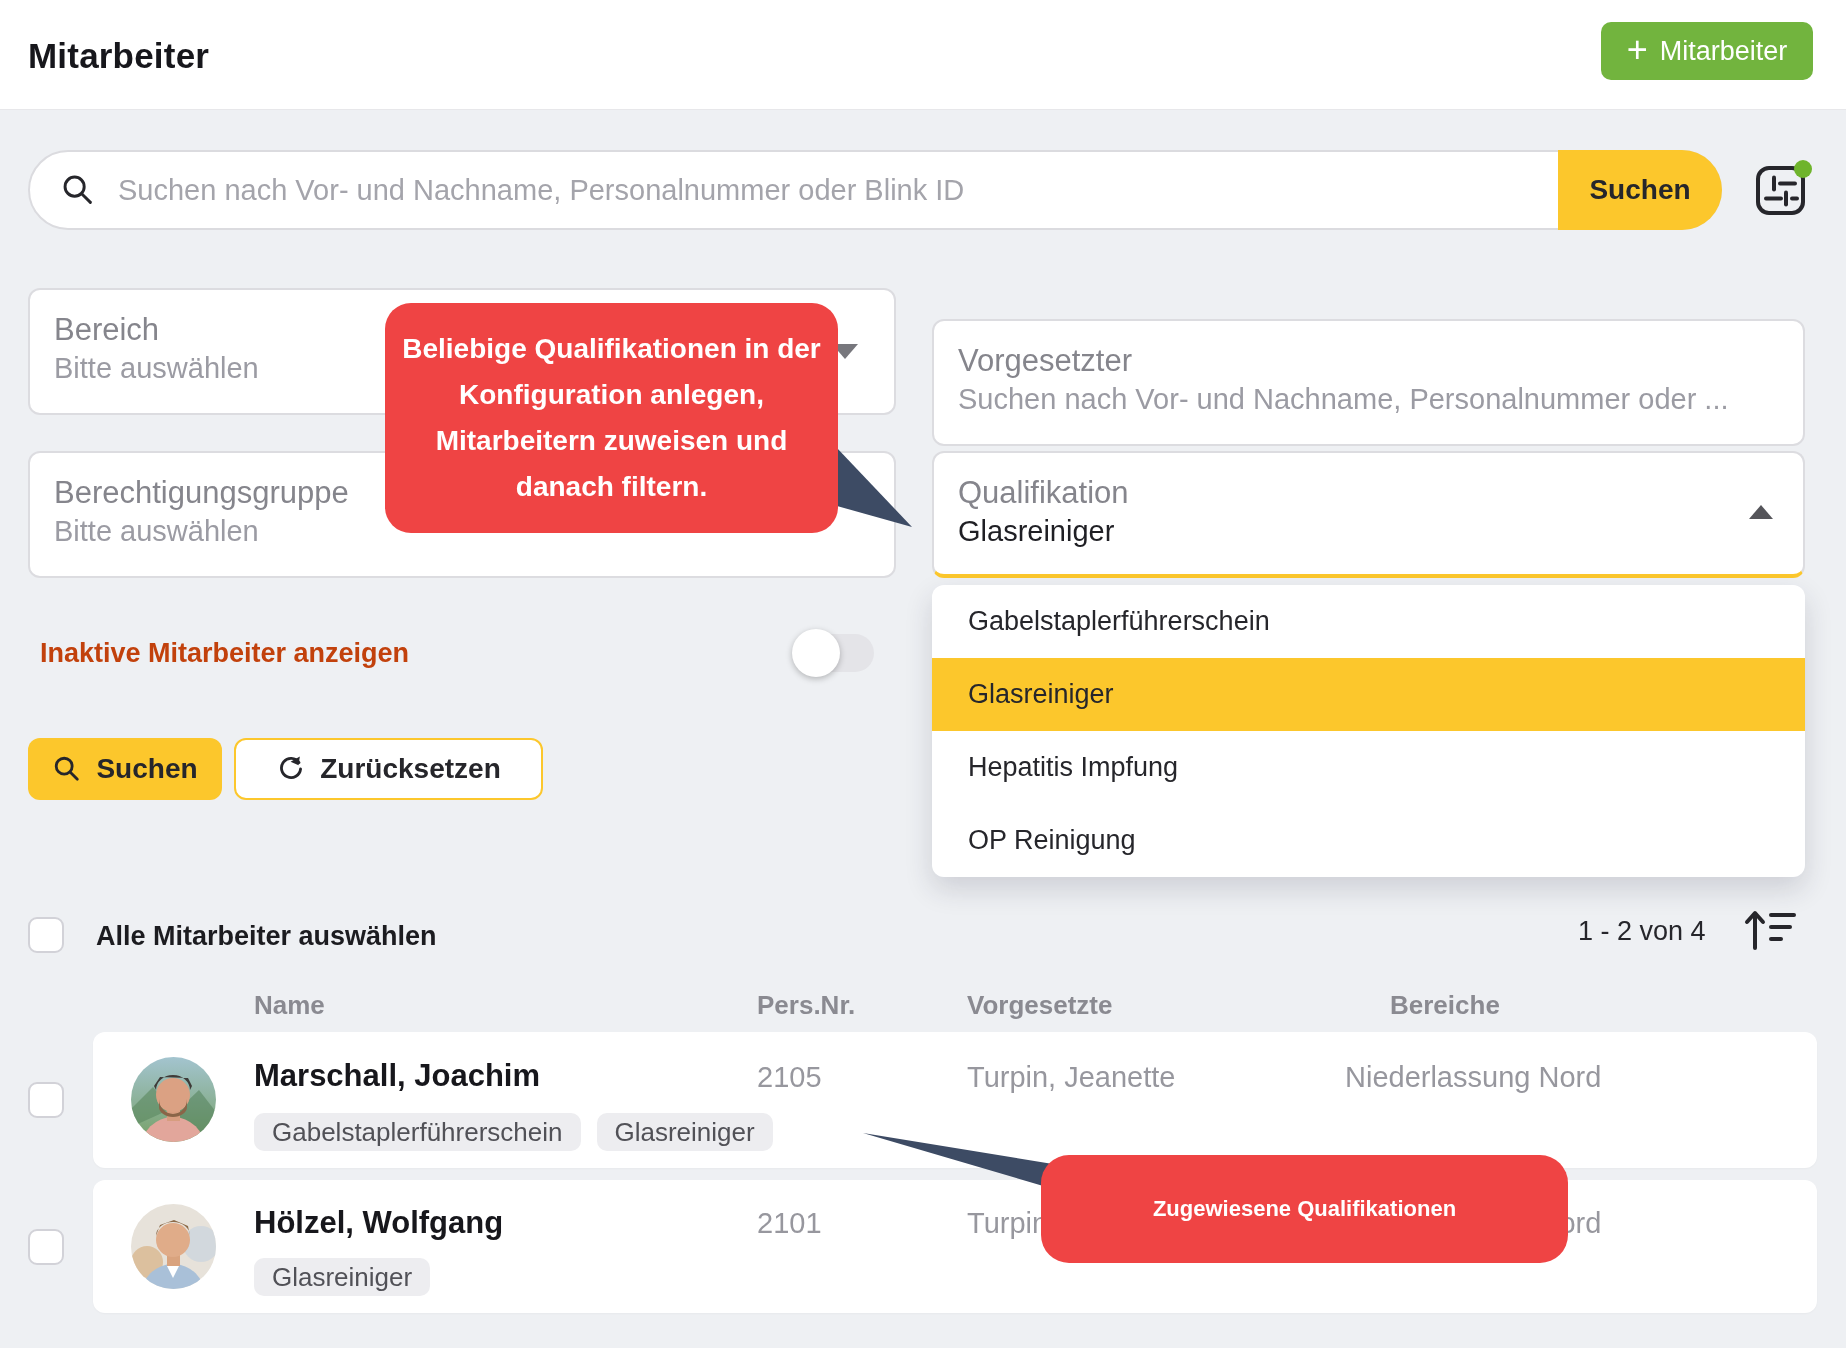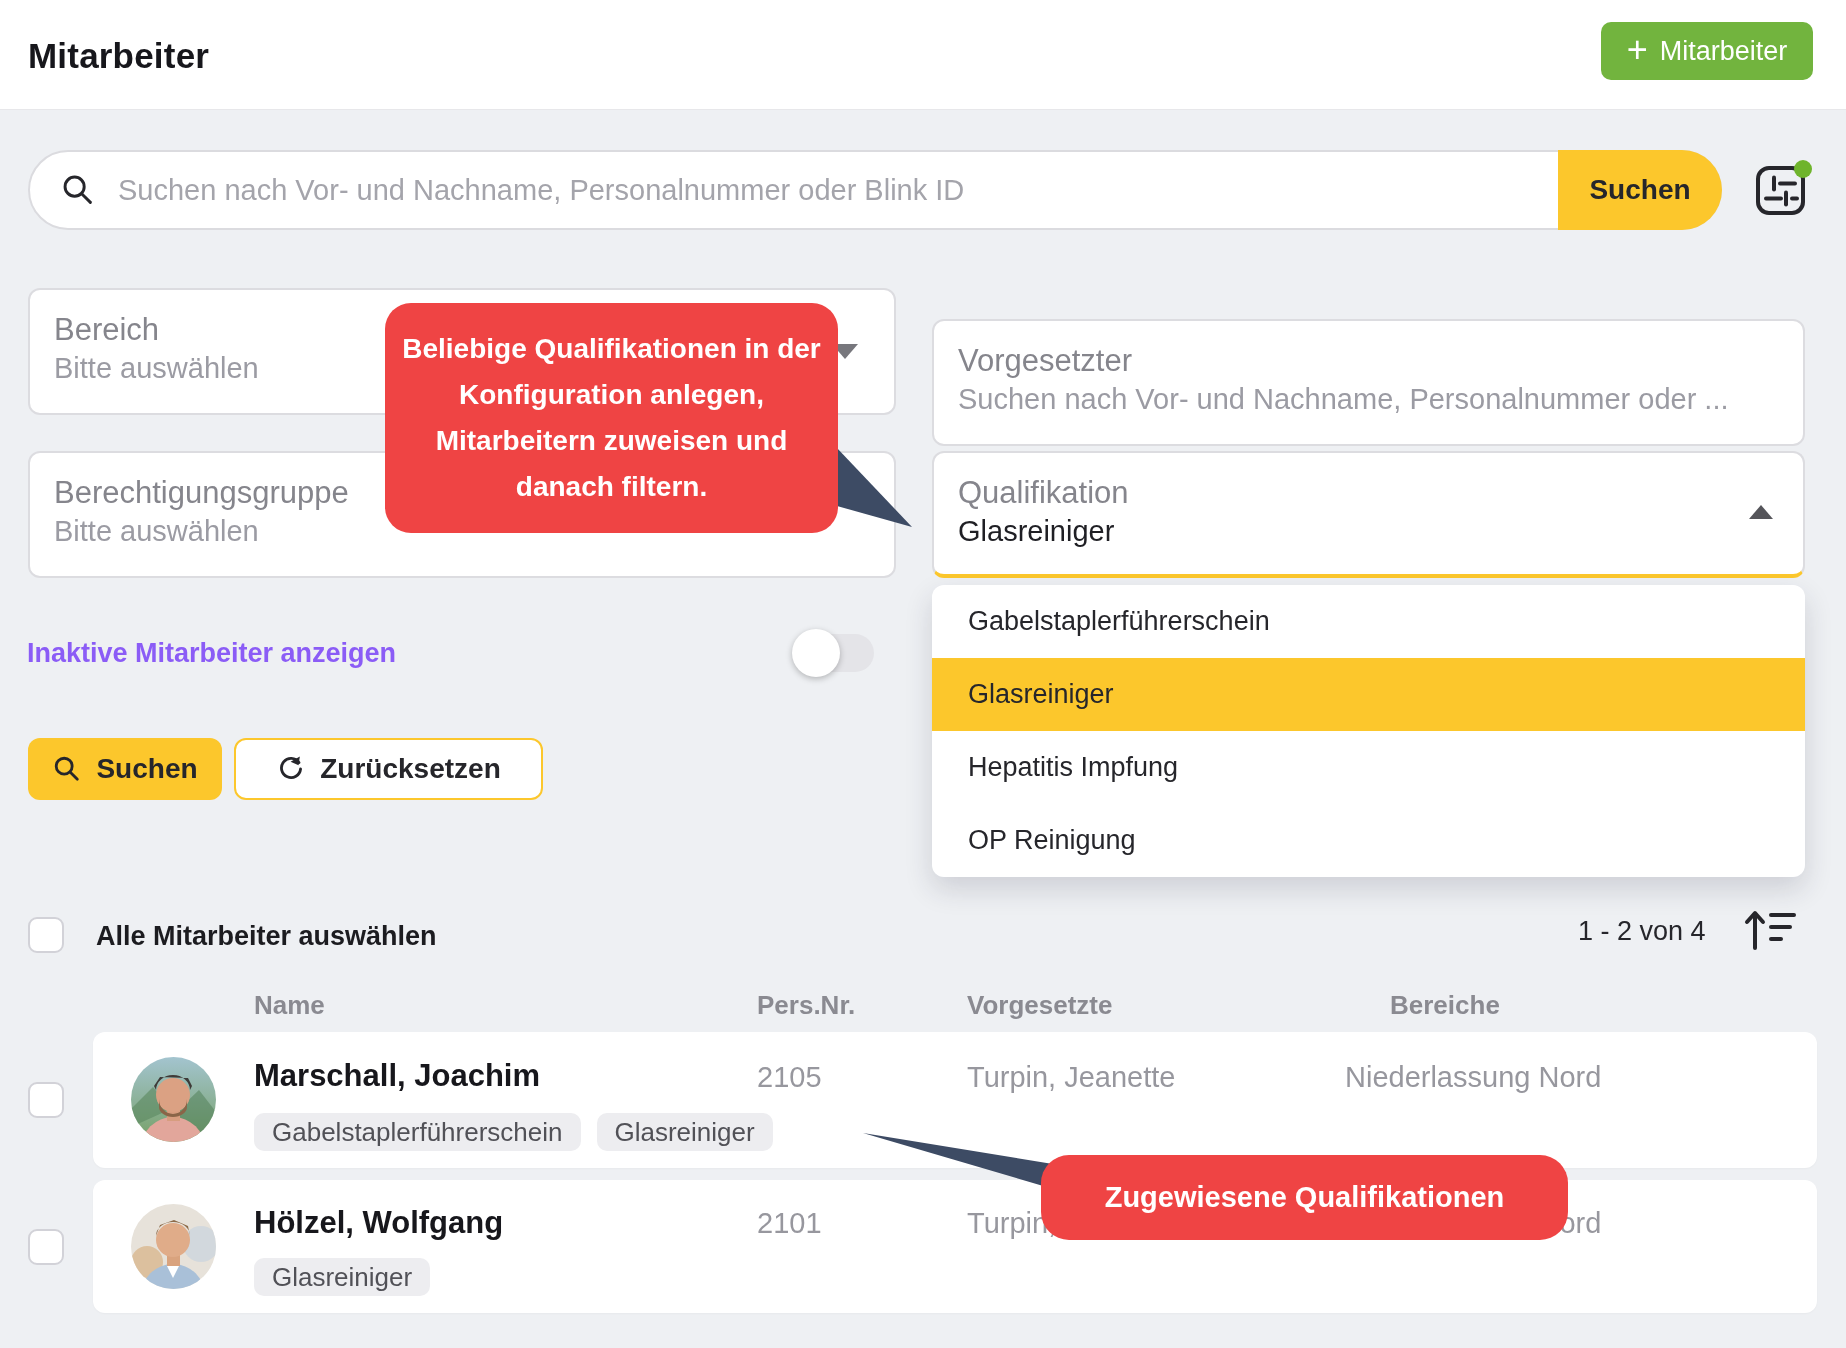--- a/index.html
+++ b/index.html
@@ -47,25 +47,25 @@
 
   
   .dropdown { left:932px; top:585px; width:873px; height:292px; background:#fff; border-radius:12px;
     box-shadow:0 12px 28px rgba(40,40,60,.16); overflow:hidden; z-index:4; }
   .opt { height:73px; line-height:73px; padding-left:36px; font-size:27px; color:#26262b; cursor:pointer; }
   .opt.selected { background:#fcc72c; }
 
   
   .tooltip { background:#ef4444; color:#fff; font-weight:700; z-index:6; display:flex; align-items:center; justify-content:center; text-align:center; }
   .tt1 { left:385px; top:303px; width:453px; height:230px; border-radius:26px; font-size:28px; line-height:46px; padding:0 10px; }
-  .tt2 { left:1041px; top:1155px; width:527px; height:85px; border-radius:28px; font-size:29px; }
+  .tt2 { left:1041px; top:1155px; width:527px; height:108px; border-radius:28px; font-size:22px; }
   .tt-tail { z-index:5; }
 
   
-  .toggle-label { left:27px; top:638px; font-size:27px; font-weight:600; color:#8b5cf6; }
+  .toggle-label { left:40px; top:638px; font-size:27px; font-weight:600; color:#c2410c; }
   .toggle { left:798px; top:634px; width:76px; height:38px; cursor:pointer; }
   .toggle .track { position:absolute; left:0; top:0; width:76px; height:38px; border-radius:19px; background:#e4e4e8; }
   .toggle .knob { position:absolute; left:-6px; top:-5px; width:48px; height:48px; border-radius:50%; background:#fff;
     box-shadow:0 2px 6px rgba(0,0,0,.25); }
   .btn { height:62px; border-radius:12px; display:flex; align-items:center; justify-content:center; gap:14px;
     font-size:28px; font-weight:600; color:#26262b; cursor:pointer; }
   .btn-search { left:28px; top:738px; width:194px; background:#fcc72c; }
   .btn-reset { left:234px; top:738px; width:309px; background:#fff; border:2px solid #fcc72c; }
 
   

